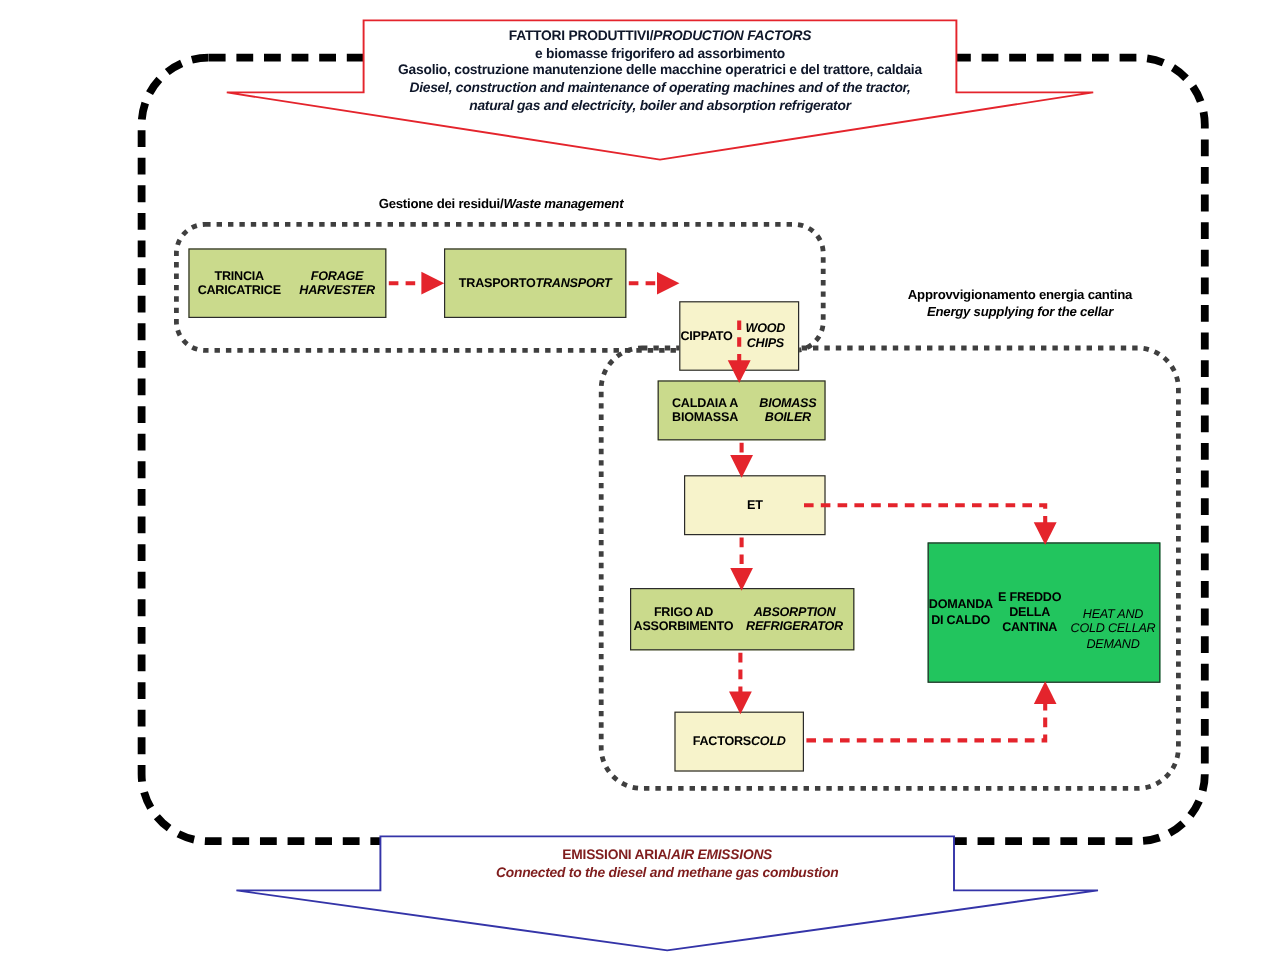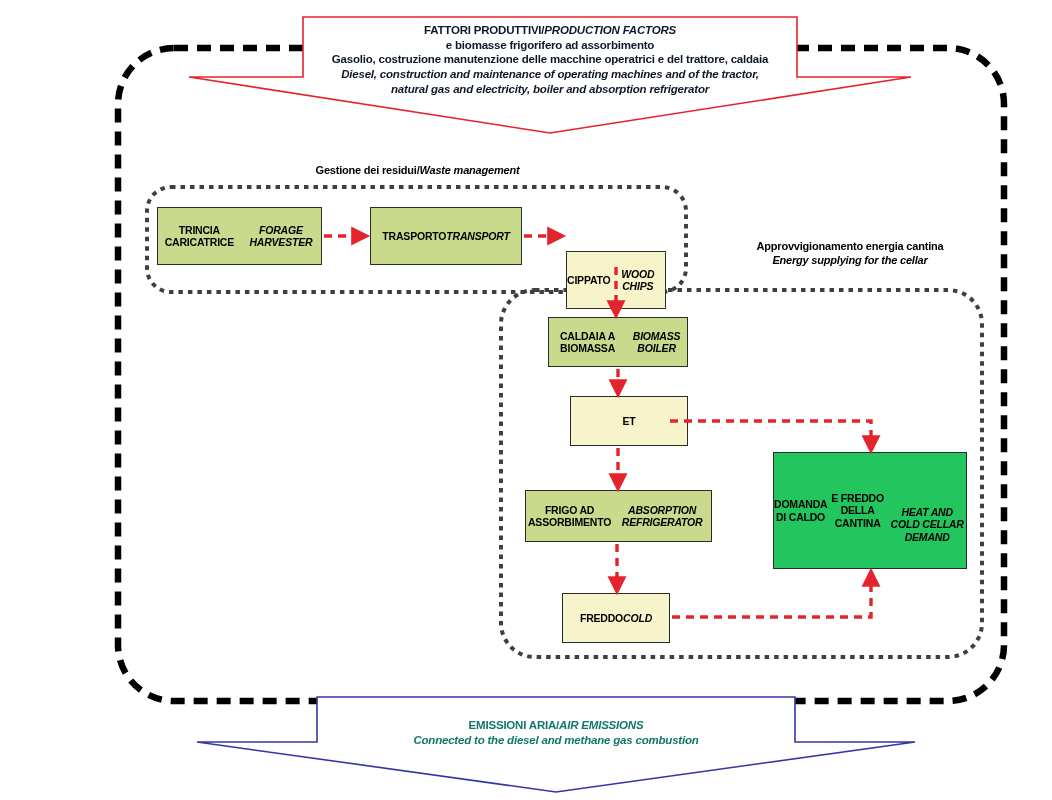--- a/index.html
+++ b/index.html
@@ -18,41 +18,41 @@
     position:absolute;
     box-sizing:border-box;
     border:1.6px solid #2b2b2b;
     display:flex;align-items:center;justify-content:center;
     text-align:center;
     line-height:1.18;
     letter-spacing:-0.2px;
   }
   .node .l1{font-weight:bold;font-size:10.5px;}
   .node .l2{font-weight:bold;font-style:italic;font-size:10.5px;}
-  .node .l3{font-weight:bold;font-style:italic;font-size:10.5px;margin-top:28px;}
+  .node .l3{font-weight:normal;font-style:italic;font-size:10.5px;margin-top:28px;}
   .node.green{background:#cada8c;}
   .node.cream{background:#f7f3cb;}
   .node.blue{background:#22c55e;}
 
   .sectionlabel{
     position:absolute;text-align:center;font-weight:bold;font-size:11px;
     line-height:1.25;letter-spacing:-0.2px;
   }
   .sectionlabel .en{font-style:italic;font-weight:bold;}
 
   .banner{
     position:absolute;text-align:center;line-height:1.28;
     letter-spacing:-0.2px;z-index:4;
   }
   .banner .hd{font-weight:bold;font-size:11.5px;}
   .banner .hd i{font-style:italic;}
   .banner .it{font-weight:bold;font-size:11.5px;}
   .banner .en{font-weight:bold;font-style:italic;font-size:11.5px;}
   .banner.red{color:#0f172a;}
-  .banner.blue{color:#0f766e;margin-top:12px;}
+  .banner.blue{color:#7f1d1d;}
 </style>
 </head>
 <body>
 
 <div id="stage">
 
   <svg class="layer under" viewBox="0 0 1052 800">
     <defs>
       <marker id="ah" markerWidth="7" markerHeight="7" refX="2.6" refY="3.1" orient="auto" markerUnits="strokeWidth">
         <path d="M0,0.3 L5.6,3.1 L0,5.9 Z" fill="#e4242c"></path>
@@ -104,21 +104,21 @@
     <div class="node cream" style="left:570px;top:396px;width:118px;height:50px;">
       <div class="l1">ET</div>
     </div>
 
     <div class="node green" style="left:525px;top:490px;width:187px;height:52px;text-align:center;">
       <div class="l1">FRIGO AD ASSORBIMENTO</div>
       <div class="l2">ABSORPTION REFRIGERATOR</div>
     </div>
 
     <div class="node cream" style="left:562px;top:593px;width:108px;height:50px;">
-      <div class="l1">FREDDO</div>
+      <div class="l1">FACTORS</div>
       <div class="l2">COLD</div>
     </div>
 
     <div class="node blue" style="left:773px;top:452px;width:194px;height:117px;">
       <div class="l1">DOMANDA DI CALDO</div>
       <div class="l1">E FREDDO DELLA CANTINA</div>
       <div class="l3">HEAT AND COLD CELLAR DEMAND</div>
     </div>
 
   </div>

